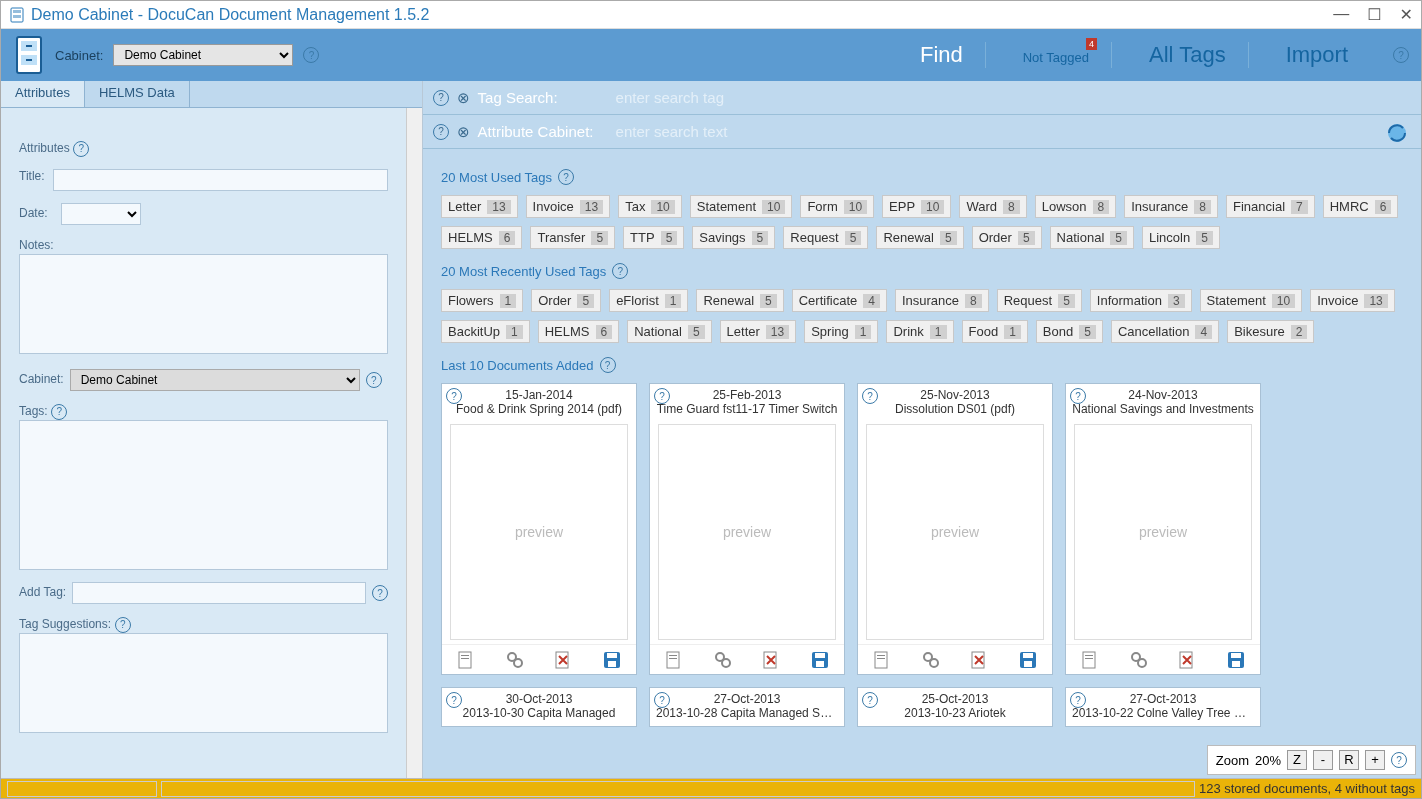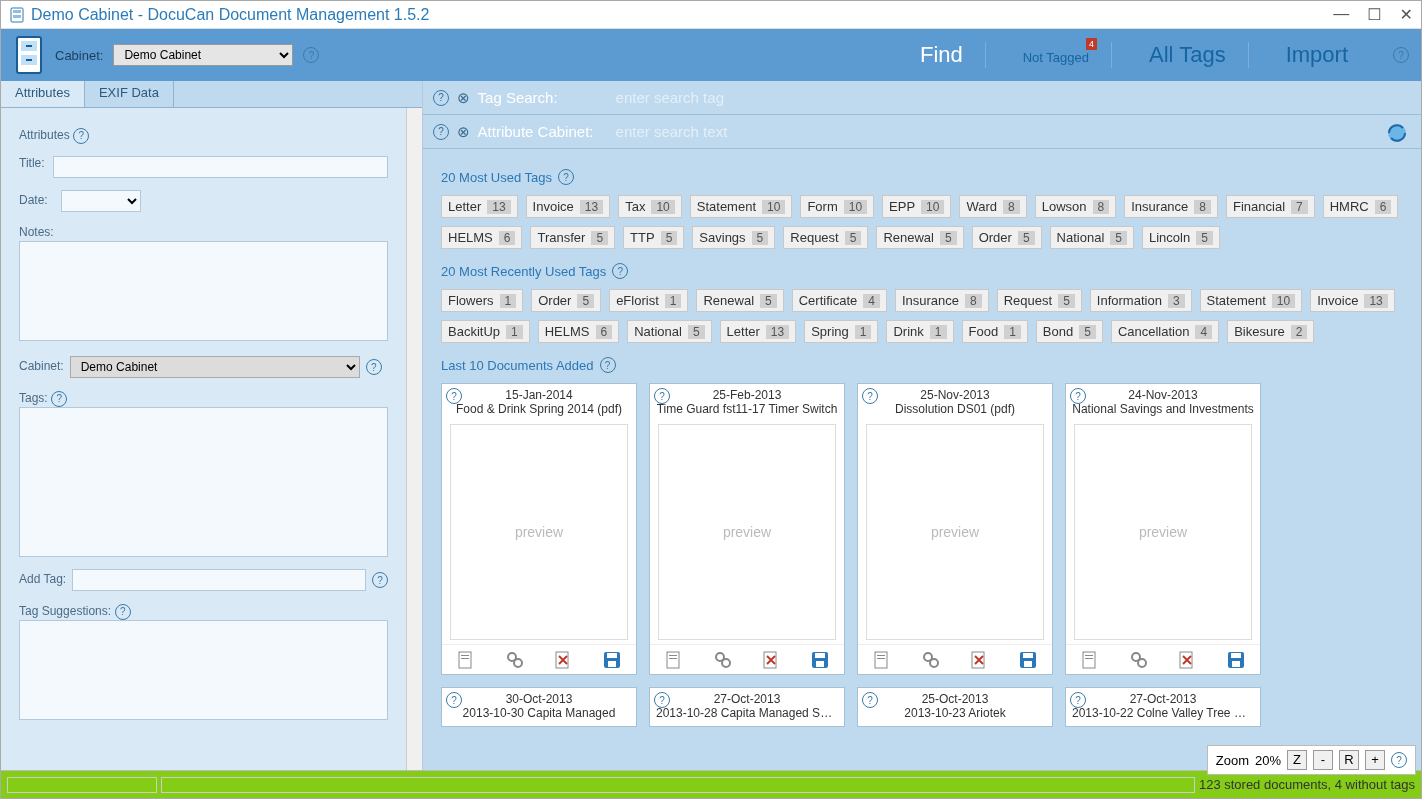--- a/index.html
+++ b/index.html
@@ -17,21 +17,21 @@
 .help-circ{width:16px;height:16px;border:1px solid #3b7aa8;border-radius:50%;display:inline-flex;align-items:center;justify-content:center;color:#3b7aa8;font-size:10px;cursor:pointer}
 .nav{margin-left:auto;display:flex;align-items:center;gap:15px}
 .nav-item{color:#1565a0;font-size:22px;padding:0 22px;border-right:1px solid #7ab0d9;cursor:pointer;position:relative}
 .nav-item.active{color:#fff}
 .badge{position:absolute;top:-4px;right:14px;background:#c0392b;color:#fff;font-size:9px;padding:0 3px;line-height:12px}
 .body{flex:1;display:flex;min-height:0}
 .sidebar{width:422px;background:#d9e9f5;display:flex;flex-direction:column;border-right:1px solid #b8c8d6}
 .tabs{display:flex;background:#bfd9ee;height:27px;border-bottom:1px solid #8fb3d1}
 .tab{padding:4px 14px;color:#2b5a80;cursor:pointer;border-right:1px solid #8fb3d1}
 .tab.active{background:#d9e9f5}
-.attr-pane{flex:1;padding:19px 18px;overflow:auto;position:relative}
+.attr-pane{flex:1;padding:32px 18px;overflow:auto;position:relative}
 .attr-pane::-webkit-scrollbar{width:16px}
 .form-row{margin-bottom:12px}
 .form-label{color:#4a6b88;font-size:12px;display:inline-block;margin-bottom:2px}
 .tinput{background:#f4f9fd;border:1px solid #b3c8da;height:22px;width:100%;padding:0 4px}
 .notes{width:100%;height:100px;background:#f4f9fd;border:1px solid #b3c8da;resize:none}
 .cab2{width:290px;height:22px;background:#dcdcdc;border:1px solid #aaa;padding:0 6px;font-size:12px}
 .tag-box{width:100%;height:150px;background:#f4f9fd;border:1px solid #b3c8da}
 .sugg-box{width:100%;height:100px;background:#f4f9fd;border:1px solid #b3c8da}
 .sb{width:16px;background:#f0f0f0;border-left:1px solid #ccc}
 .main{flex:1;display:flex;flex-direction:column;min-width:0;background:#bfd9ee}
@@ -51,21 +51,21 @@
 .doc{width:196px;background:#fff;border:1px solid #a8c0d4;display:flex;flex-direction:column}
 .doc-head{padding:4px 6px;text-align:center;position:relative}
 .doc-date{color:#333;font-size:12px}
 .doc-title{color:#333;font-size:12px;white-space:nowrap;overflow:hidden;text-overflow:ellipsis}
 .doc-q{position:absolute;left:4px;top:4px}
 .thumb{flex:1;height:220px;background:#fff;margin:4px 8px;border:1px solid #ddd;display:flex;align-items:center;justify-content:center;color:#bbb;font-size:14px}
 .doc-tools{height:30px;display:flex;justify-content:space-around;align-items:center;padding:2px 0;border-top:1px solid #eee}
 .tool-ic{width:20px;height:20px;cursor:pointer}
 .zoom{position:absolute;bottom:24px;right:6px;background:#fff;border:1px solid #bbb;padding:4px 8px;display:flex;align-items:center;gap:6px;font-size:12px}
 .zbtn{border:1px solid #999;background:#f0f0f0;width:20px;height:20px;text-align:center;cursor:pointer;line-height:18px}
-.status{height:28px;border-top:1px solid #bbb;display:flex;align-items:center;font-size:11px;padding:0 6px;background:#84cc16}
+.status{height:20px;border-top:1px solid #bbb;display:flex;align-items:center;font-size:11px;padding:0 6px;background:#eab308}
 .status-seg{border:1px solid #ccc;height:16px;margin-right:4px}
 .status .txt{margin-left:auto;color:#333}
 svg{display:block}
 </style>
 </head>
 <body>
 
 <div class="window">
   <div class="titlebar">
     <svg class="app-icon" viewBox="0 0 16 16">
@@ -98,21 +98,21 @@
       <span class="nav-item">All Tags</span>
       <span class="nav-item" style="border-right:none">Import</span>
       <span class="help-circ" style="margin-left:8px">?</span>
     </div>
   </div>
 
   <div class="body">
     <div class="sidebar">
       <div class="tabs">
         <div class="tab active">Attributes</div>
-        <div class="tab">EXIF Data</div>
+        <div class="tab">HELMS Data</div>
       </div>
       <div style="flex:1;display:flex;min-height:0">
       <div class="attr-pane">
         <div class="form-row"><span class="form-label">Attributes</span> <span class="help-circ">?</span></div>
         <div class="form-row" style="display:flex;align-items:flex-start">
               <span class="form-label" style="width:34px">Title:</span>
               <input class="tinput" style="flex: 1 1 0%;">
             </div>
         <div class="form-row" style="display:flex;gap:8px;align-items:center">
               <span class="form-label" style="width:34px">Date:</span>

